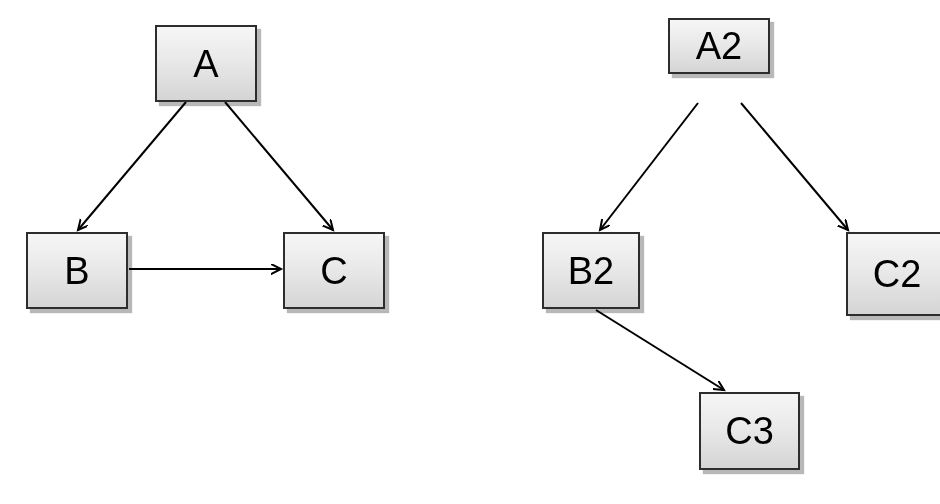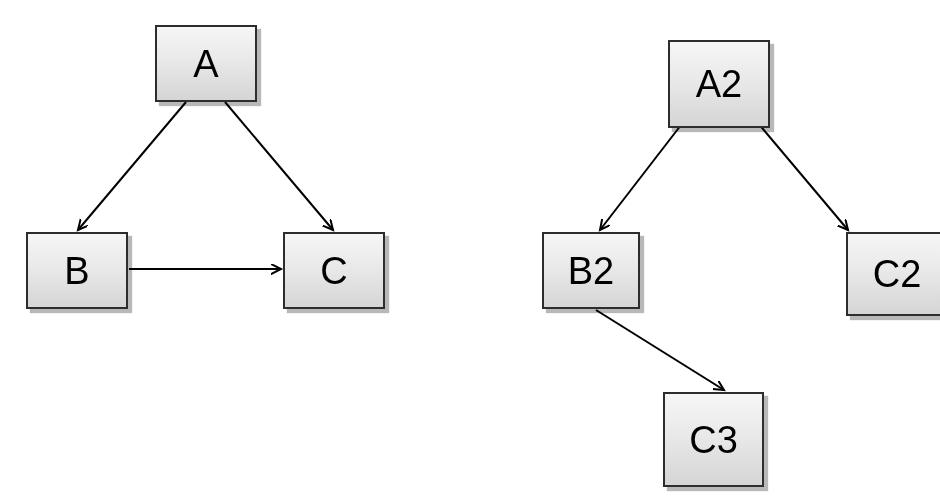--- a/index.html
+++ b/index.html
@@ -67,26 +67,26 @@
   <div id="nodes-layer">
       <div class="node" style="left: 155px; top: 25px; width: 102px; height: 77px;">
         <span class="node-label">A</span>
       </div>
       <div class="node" style="left: 26px; top: 232px; width: 102px; height: 77px;">
         <span class="node-label">B</span>
       </div>
       <div class="node" style="left: 283px; top: 232px; width: 102px; height: 77px;">
         <span class="node-label">C</span>
       </div>
-      <div class="node" style="left: 668px; top: 40px; width: 102px; height: 88px;">
+      <div class="node" style="left: 668px; top: 18px; width: 102px; height: 56px;">
         <span class="node-label">A2</span>
       </div>
       <div class="node" style="left: 542px; top: 232px; width: 98px; height: 77px;">
         <span class="node-label">B2</span>
       </div>
       <div class="node" style="left: 846px; top: 232px; width: 102px; height: 84px;">
         <span class="node-label">C2</span>
       </div>
-      <div class="node" style="left: 663px; top: 392px; width: 101px; height: 95px;">
+      <div class="node" style="left: 699px; top: 392px; width: 101px; height: 78px;">
         <span class="node-label">C3</span>
       </div>
     </div>
 </div>
 
 </body></html>

